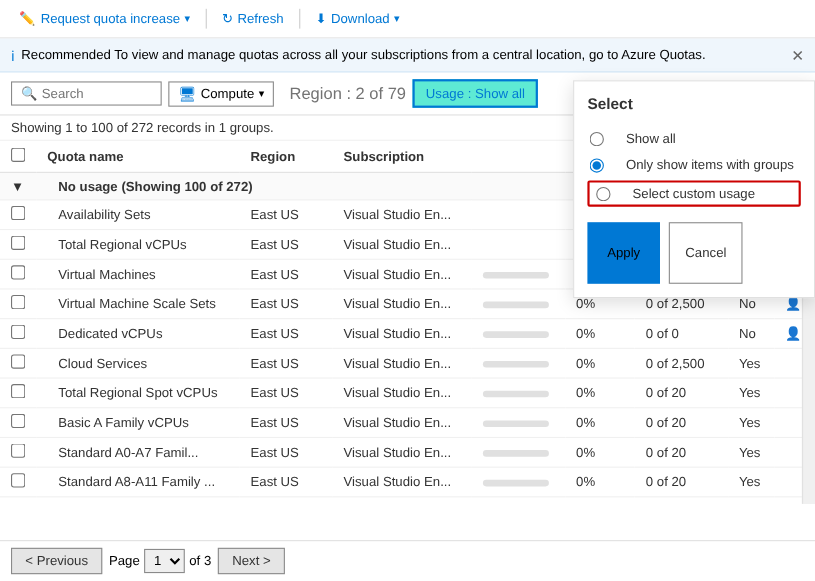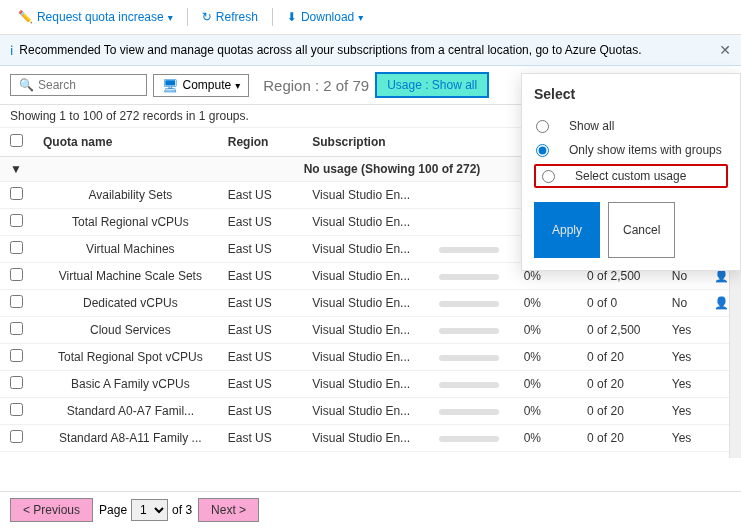--- a/index.html
+++ b/index.html
@@ -28,46 +28,46 @@
     
     .summary-row { padding: 4px 10px; font-size: 12px; color: #333; border-bottom: 1px solid #f0f0f0; }
 
     
     .table-container { overflow: auto; height: calc(528px - 200px); position: relative; }
     table { width: 100%; border-collapse: collapse; }
     thead th { padding: 6px 10px; text-align: left; font-weight: 600; color: #333; border-bottom: 1px solid #e0e0e0; font-size: 12px; background: #fff; }
     tbody tr { border-bottom: 1px solid #f0f0f0; }
     tbody td { padding: 5px 10px; color: #333; font-size: 12px; }
     .group-row td { font-weight: 600; background: #fafafa; color: #333; }
-    .indent { padding-left: 20px; text-align: center; }
+    .indent { padding-left: 20px; }
     .checkbox-cell { width: 28px; }
     input[type="checkbox"] { cursor: pointer; }
     .col-name { min-width: 160px; }
     .col-region { min-width: 80px; }
     .col-sub { min-width: 120px; }
     .col-usage { min-width: 60px; }
     .col-limit { min-width: 80px; }
     .col-alert { min-width: 40px; }
     .progress-bar { width: 60px; height: 6px; background: #e0e0e0; display: inline-block; border-radius: 3px; }
     .progress-fill { height: 100%; background: #0078d4; border-radius: 3px; }
 
     
     .pagination { display: flex; align-items: center; gap: 6px; padding: 6px 10px; border-top: 1px solid #e0e0e0; background: #fff; position: absolute; bottom: 0; left: 0; right: 0; }
-    .prev-btn, .next-btn { padding: 4px 12px; border: 1px solid #8a8a8a; background: #f9a8d4; cursor: pointer; font-size: 12px; color: #333; }
+    .prev-btn, .next-btn { padding: 4px 12px; border: 1px solid #8a8a8a; background: #e5e5e5; cursor: pointer; font-size: 12px; color: #333; }
     .page-info { display: flex; align-items: center; gap: 4px; font-size: 12px; }
     .page-select { border: 1px solid #8a8a8a; padding: 2px 4px; }
 
     
     .dropdown-overlay { position: absolute; top: 73px; right: 0; width: 220px; background: #fff; border: 1px solid #e0e0e0; box-shadow: 0 4px 16px rgba(0,0,0,0.15); z-index: 100; padding: 12px; }
     .dropdown-title { font-size: 14px; font-weight: 600; margin-bottom: 12px; color: #333; }
     .radio-option { display: flex; align-items: center; gap: 20px; padding: 5px 2px; cursor: pointer; font-size: 12px; color: #333; }
     .radio-option input[type="radio"] { cursor: pointer; accent-color: #0078d4; }
     .selected-option { border: 2px solid #c00; border-radius: 2px; padding: 3px 6px; margin: 2px 0; }
     .dropdown-actions { display: flex; gap: 8px; margin-top: 14px; }
-    .apply-btn { padding: 21px 18px; background: #0078d4; color: #e5e5e5; border: none; cursor: pointer; font-size: 12px; }
+    .apply-btn { padding: 21px 18px; background: #0078d4; color: #000000; border: none; cursor: pointer; font-size: 12px; }
     .cancel-btn { padding: 5px 14px; background: #fff; color: #333; border: 1px solid #8a8a8a; cursor: pointer; font-size: 12px; }
 
     
     .scroll-arrow { position: absolute; right: 0; top: 130px; width: 12px; background: #f0f0f0; border-left: 1px solid #e0e0e0; height: calc(528px - 200px); }
     .scroll-thumb { width: 10px; height: 60px; background: #c0c0c0; margin: 2px auto; border-radius: 3px; margin-top: 10px; }
   </style>
 </head>
 <body>
 
 <div class="toolbar">

